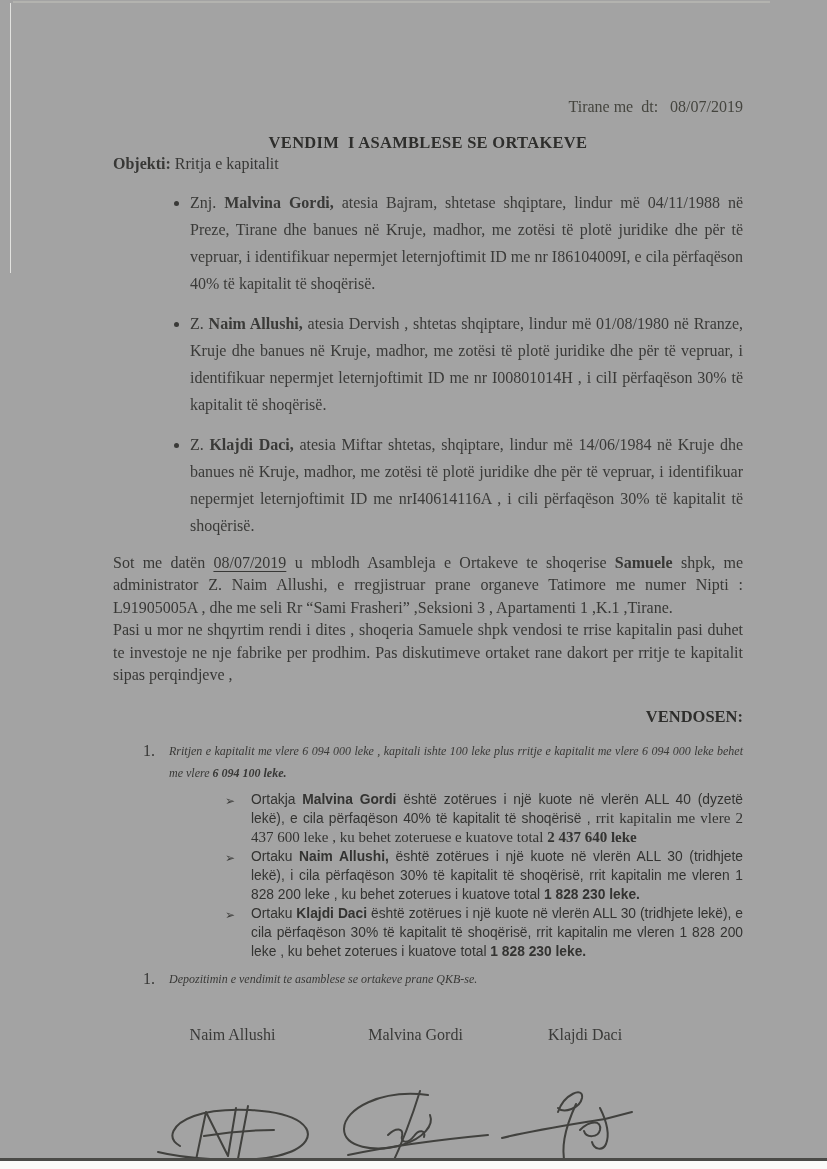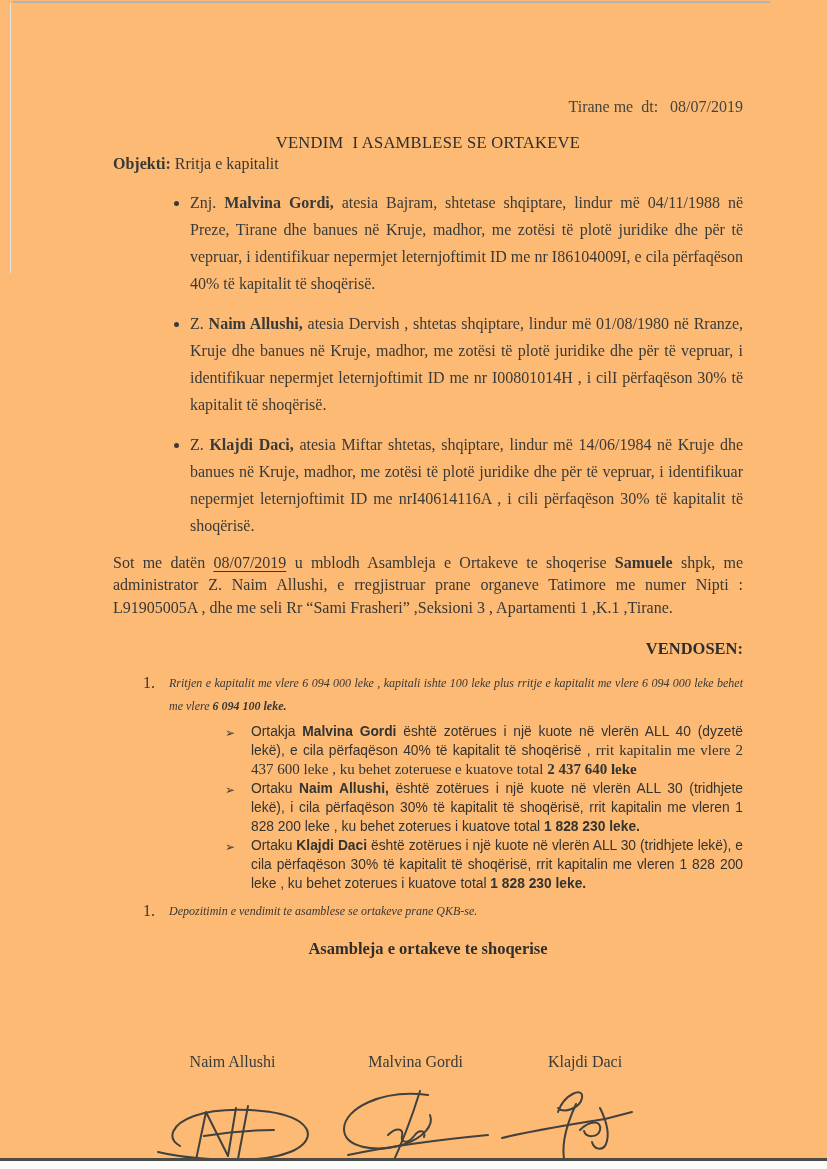--- a/index.html
+++ b/index.html
@@ -1,27 +1,27 @@
 <!DOCTYPE html>
 <html><head>
 <meta charset="utf-8">
 <style>
   html,body{margin:0;padding:0;}
   body{width:827px;height:1169px;background:#dcdcda;}
-  .page{position:relative;width:827px;height:1169px;background:#fdba74;overflow:hidden;
+  .page{position:relative;width:827px;height:1169px;background:#a3a3a3;overflow:hidden;
         font-family:"Liberation Serif",serif;color:#383836;}
   
   .scan-top{position:absolute;top:1px;left:13px;width:757px;height:2px;background:#b3b3af;}
   .scan-left{position:absolute;top:3px;left:10px;width:1px;height:270px;background:#e2e2df;}
   .scan-bottom{position:absolute;top:1158px;left:0;width:827px;height:3px;background:#4a4a47;}
   .scan-below{position:absolute;top:1161px;left:0;width:827px;height:8px;background:#fbfbf9;}
 
   .content{position:absolute;left:113px;top:98px;width:630px;}
   .date-line{text-align:right;font-size:16px;white-space:pre;color:#45453f;}
-  .doc-title{margin-top:17px;text-align:center;font-weight:400;font-size:16.5px;white-space:pre;
+  .doc-title{margin-top:17px;text-align:center;font-weight:700;font-size:16.5px;white-space:pre;
              letter-spacing:.3px;color:#2e2e2c;}
   .objekti,.present{font-size:16px;line-height:22.5px;}
   .objekti{margin-top:29px;}
   ul.partners{margin:13px 0 0 0;padding-left:77px;list-style:disc outside;}
   ul.partners li{font-size:16px;line-height:27px;text-align:justify;margin-bottom:13px;color:#3a3a38;}
   p.body-par{margin:0;font-size:16px;line-height:22.5px;text-align:justify;}
   .meeting{margin-top:15px;}
   .agenda{margin-top:15px;}
   .vendosen{margin-top:20px;text-align:right;font-weight:700;font-size:16.5px;color:#2e2e2c;}
   .decision{display:flex;margin-top:13px;}
@@ -33,21 +33,21 @@
   .sb-text{flex:1;font-family:"Liberation Sans",sans-serif;font-size:13.8px;line-height:19px;
            text-align:justify;color:#333331;}
   .deposit{margin-top:7px;}
   .closing-heading{margin-top:16px;text-align:center;font-weight:700;font-size:16.5px;color:#2e2e2c;}
 
   .seg-bold{font-weight:700;}
   .seg-underline{text-decoration:underline;text-underline-offset:3px;}
   .seg-sans{font-family:"Liberation Sans",sans-serif;}
   .sb-text .seg-serif{font-family:"Liberation Serif",serif;font-size:15px;}
 
-  .signers{position:absolute;top:1053px;left:0;width:827px;height:84px;}
+  .signers{position:absolute;top:1026px;left:0;width:827px;height:84px;}
   .signer{position:absolute;text-align:center;font-size:16px;color:#3a3a38;}
   .signer-1{left:150px;width:165px;}
   .signer-2{left:333px;width:165px;}
   .signer-3{left:505px;width:160px;}
   .sig-svg{position:absolute;}
   .sig-svg path{fill:none;stroke:#41413e;stroke-width:2;stroke-linecap:round;stroke-linejoin:round;}
   .sig-1{left:152px;top:1100px;}
   .sig-2{left:336px;top:1089px;}
   .sig-3{left:500px;top:1086px;}
 </style>
@@ -68,20 +68,21 @@
     <p class="body-par objekti"><span class="seg-bold">Objekti:</span><span> Rritja e kapitalit</span></p>
 
     <ul class="partners">
       <li><span>Znj. </span><span class="seg-bold">Malvina Gordi,</span><span> atesia Bajram, shtetase shqiptare, lindur më 04/11/1988 në Preze, Tirane dhe banues në Kruje, madhor, me zotësi të plotë juridike dhe për të vepruar, i identifikuar nepermjet leternjoftimit ID me nr I86104009I, e cila përfaqëson 40% të kapitalit të shoqërisë.</span></li>
       <li><span>Z. </span><span class="seg-bold">Naim Allushi,</span><span> atesia Dervish , shtetas shqiptare, lindur më 01/08/1980 në Rranze, Kruje dhe banues në Kruje, madhor, me zotësi të plotë juridike dhe për të vepruar, i identifikuar nepermjet leternjoftimit ID me nr I00801014H , i cilI përfaqëson 30% të kapitalit të shoqërisë.</span></li>
       <li><span>Z. </span><span class="seg-bold">Klajdi Daci,</span><span> atesia Miftar shtetas, shqiptare, lindur më 14/06/1984 në Kruje dhe banues në Kruje, madhor, me zotësi të plotë juridike dhe për të vepruar, i identifikuar nepermjet leternjoftimit ID me nrI40614116A , i cili përfaqëson 30% të kapitalit të shoqërisë.</span></li>
     </ul>
 
     <p class="body-par meeting"><span>Sot me datën </span><span class="seg-underline">08/07/2019</span><span> u mblodh Asambleja e Ortakeve te shoqerise </span><span class="seg-bold">Samuele</span><span> shpk, me administrator Z. Naim Allushi, e rregjistruar prane organeve Tatimore me numer Nipti : L91905005A , dhe me seli Rr “Sami Frasheri” ,Seksioni 3 , Apartamenti 1 ,K.1 ,Tirane.</span></p>
 
+    <p class="body-par agenda">Pasi u mor ne shqyrtim rendi i dites , shoqeria Samuele shpk vendosi te rrise kapitalin pasi duhet te investoje ne nje fabrike per prodhim. Pas diskutimeve ortaket rane dakort per rritje te kapitalit sipas perqindjeve ,</p>
 
     <div class="vendosen">VENDOSEN:</div>
 
     <div class="decision">
       <div class="num">1.</div>
       <div class="dtext"><span>Rritjen e kapitalit me vlere 6 094 000 leke , kapitali ishte 100 leke plus rritje e kapitalit me vlere 6 094 000 leke behet me vlere </span><span class="seg-bold">6 094 100 leke.</span></div>
     </div>
 
     <div class="sub-bullets">
       <div class="sb">
@@ -96,21 +97,20 @@
         <div class="sb-marker">➢</div>
         <div class="sb-text"><span class="seg-sans">Ortaku </span><span class="seg-bold seg-sans">Klajdi Daci</span><span class="seg-sans"> është zotërues i një kuote në vlerën ALL 30 (tridhjete lekë), e cila përfaqëson 30% të kapitalit të shoqërisë, rrit kapitalin me vleren 1 828 200 leke , ku behet zoterues i kuatove total </span><span class="seg-bold seg-sans">1 828 230 leke.</span></div>
       </div>
     </div>
 
     <div class="decision deposit">
       <div class="num">1.</div>
       <div class="dtext"><span>Depozitimin e vendimit te asamblese se ortakeve prane QKB-se.</span></div>
     </div>
 
-    <div class="closing-heading">Asambleja e ortakeve te shoqerise</div>
 
   </div>
 
   <div class="signers">
     <div class="signer signer-1">Naim Allushi</div>
     <div class="signer signer-2">Malvina Gordi</div>
     <div class="signer signer-3">Klajdi Daci</div>
   </div>
 
   <svg class="sig-svg sig-1" width="168" height="69" viewBox="0 0 168 69">

